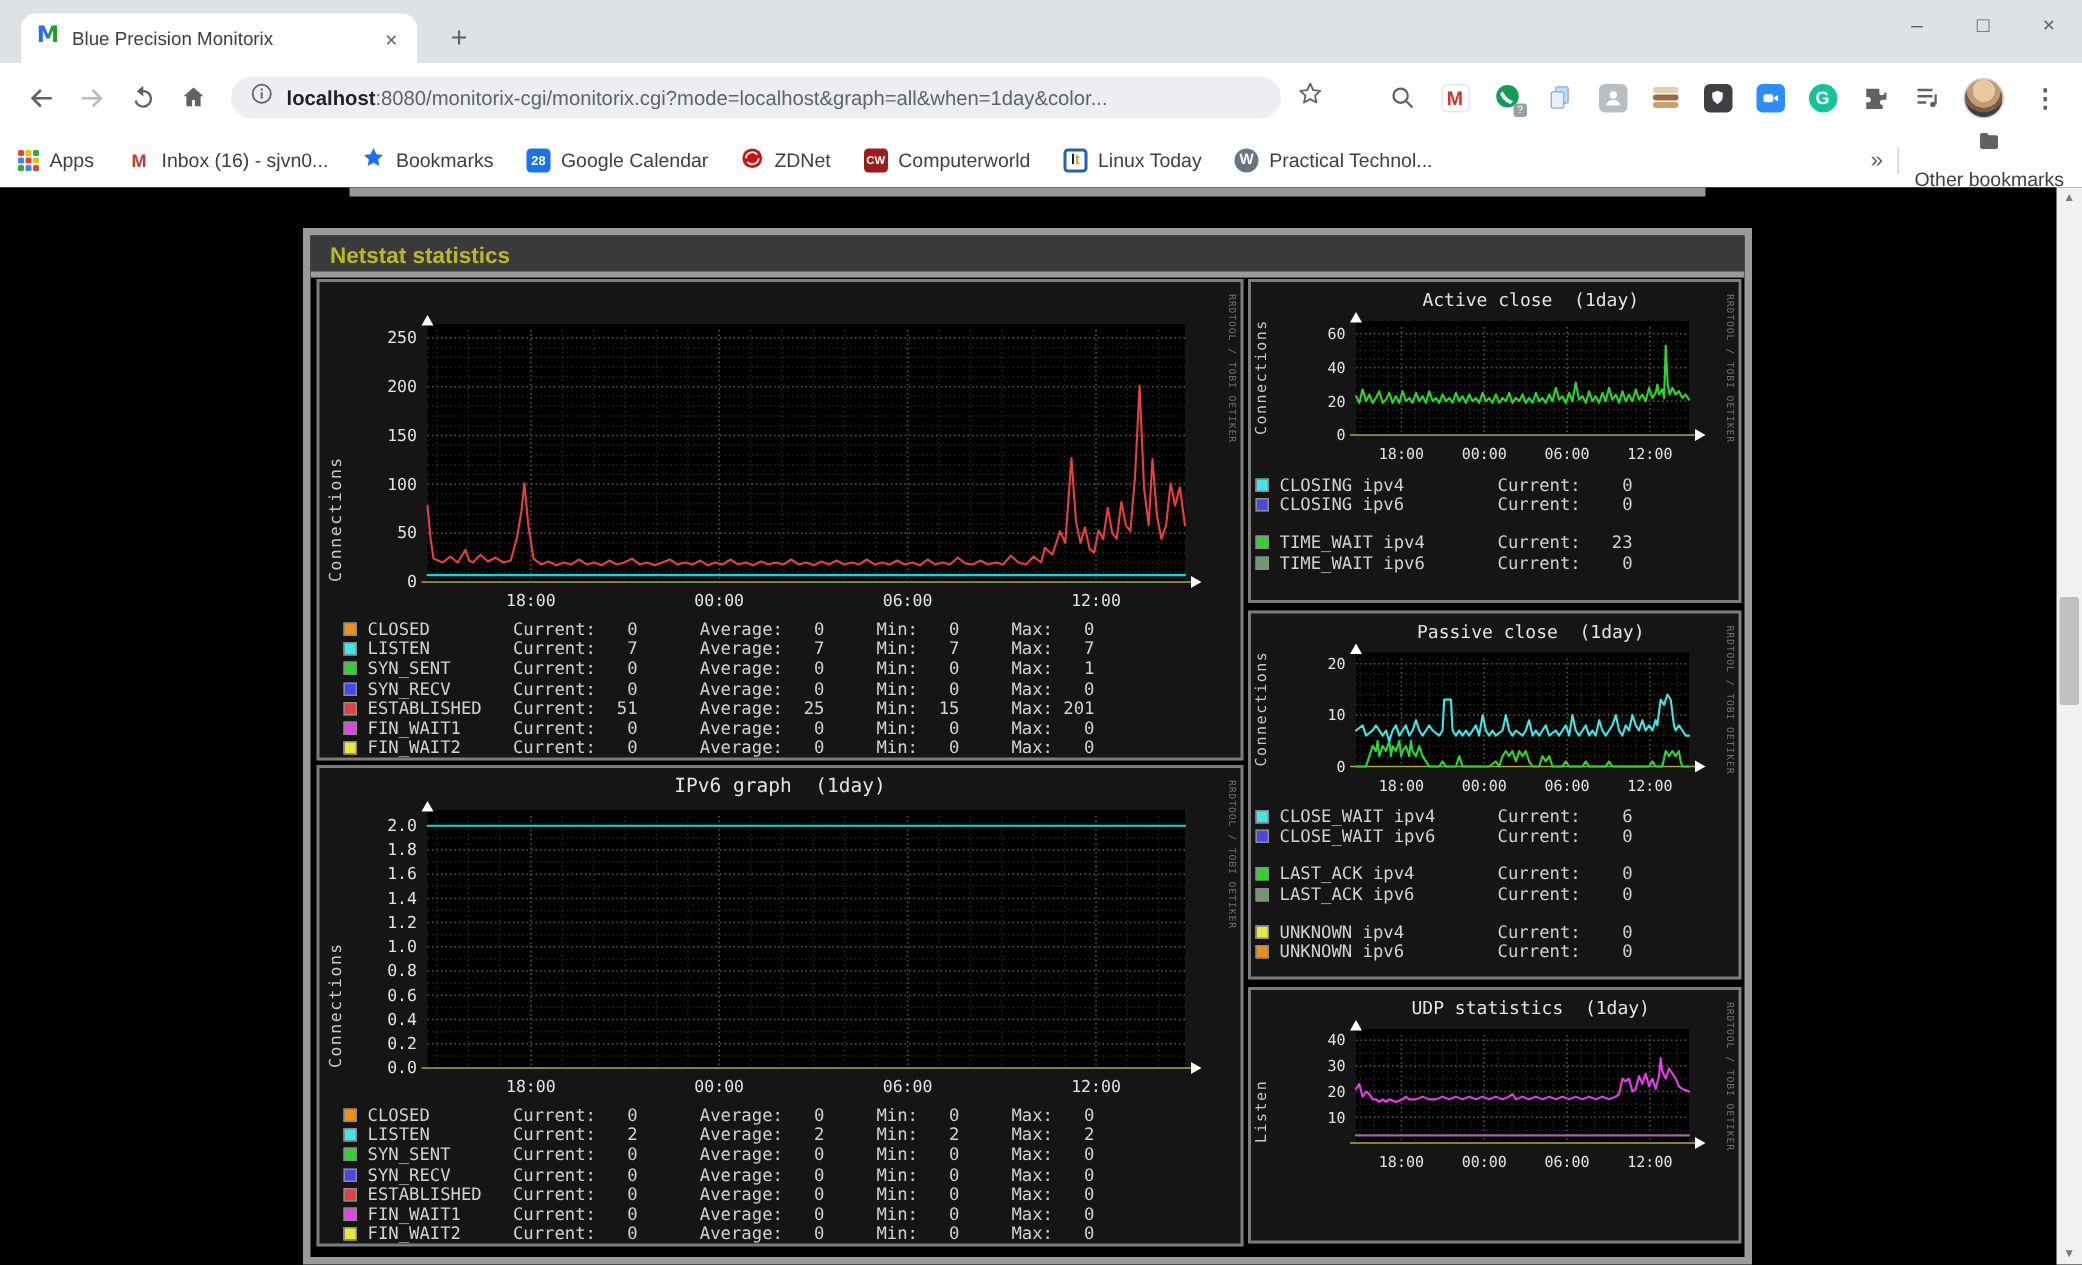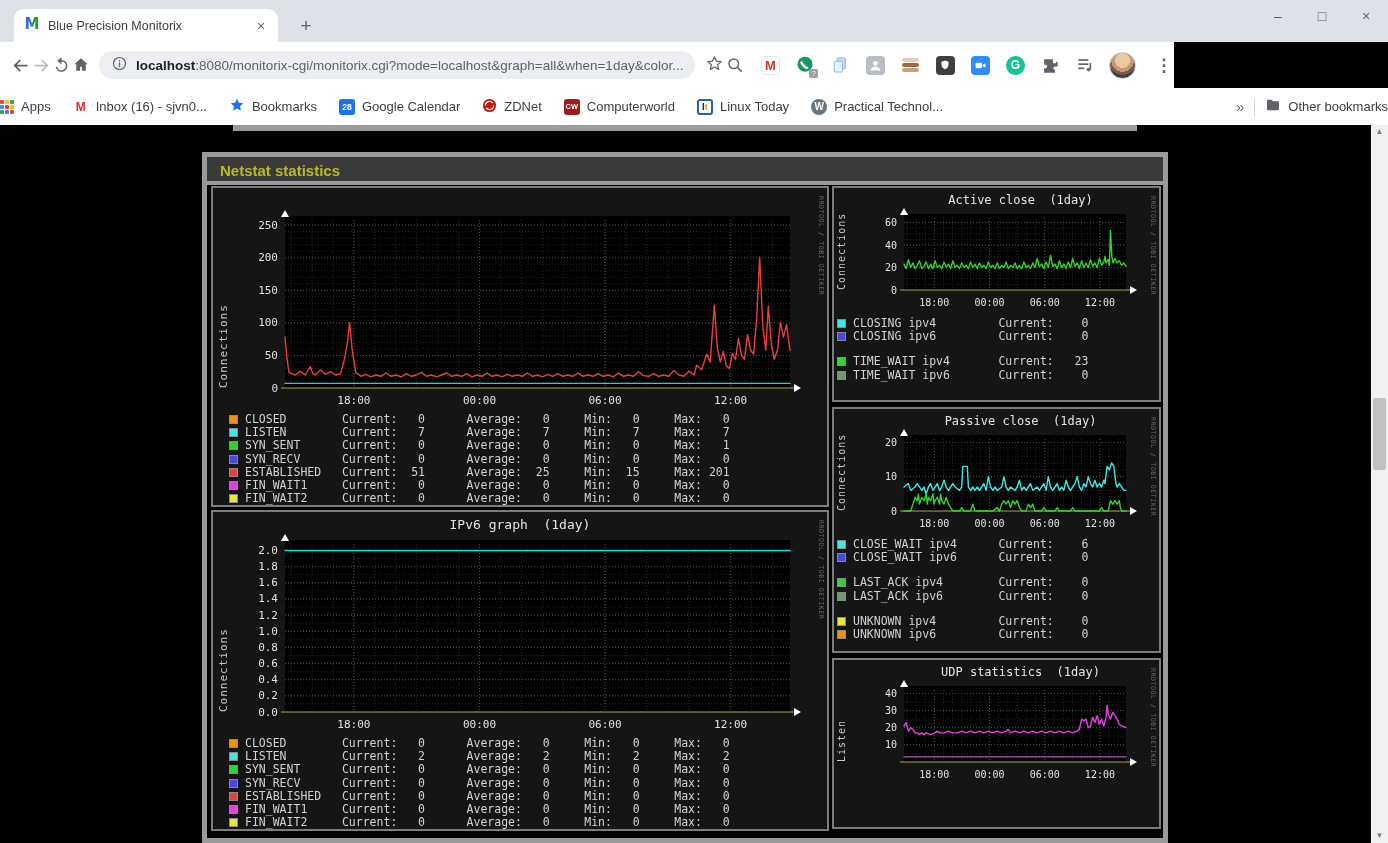--- a/index.html
+++ b/index.html
@@ -7,34 +7,34 @@
 
   
   .titlebar { position:absolute; left:0; top:0; width:1388px; height:42px; background:#dee1e6; }
   .tab { position:absolute; left:14px; top:9px; width:264px; height:33px; background:#fff; border-radius:10px 10px 0 0; display:flex; align-items:center; padding:0 8px 0 10px; }
   .tab-title { flex:1; font-size:12.5px; color:#3c4043; white-space:nowrap; overflow:hidden; text-overflow:ellipsis; margin-left:8px; }
   .tab-close { color:#5f6368; font-size:14px; width:18px; text-align:center; cursor:default; }
   .newtab-btn { position:absolute; left:294px; top:14px; width:24px; height:24px; color:#5f6368; font-size:19px; line-height:24px; text-align:center; }
   .win-controls { position:absolute; right:14px; top:8px; display:flex; gap:28px; color:#5f6368; font-size:14px; }
   .win-controls span { width:16px; text-align:center; }
 
-  .toolbar { position:absolute; left:0; top:42px; width:1174px; height:46px; background:#fff; display:flex; align-items:center; }
+  .toolbar { position:absolute; left:0; top:42px; width:1388px; height:46px; background:#fff; display:flex; align-items:center; }
   .navbtn { width:34px; height:34px; display:flex; align-items:center; justify-content:center; }
   .omnibox { width:700px; height:28px; background:#eceef1; border-radius:14px; display:flex; align-items:center; padding:0 12px; margin-left:8px; }
   .omnibox .urltext { font-size:13.5px; white-space:nowrap; overflow:hidden; margin-left:8px; }
   .url-host { color:#202124; font-weight:bold; }
   .url-rest { color:#5f6368; }
   .star-btn { margin-left:10px; }
   .ext-cluster { margin-left:auto; display:flex; align-items:center; gap:13px; padding-right:10px; }
   .exticon { width:22px; height:22px; display:flex; align-items:center; justify-content:center; }
   .sq { width:19px; height:19px; border-radius:4px; display:flex; align-items:center; justify-content:center; font-weight:bold; }
   .avatar { width:27px; height:27px; border-radius:50%; background:radial-gradient(circle at 50% 30%, #e8c9a0 0 34%, #c49a72 35% 52%, #7c5a46 53% 66%, #3a3f46 67% 100%); border:1px solid #c8ccd0; }
   .menu-dots { color:#5f6368; font-size:17px; font-weight:bold; padding:0 6px; }
 
-  .bookmarks { position:absolute; left:0; top:88px; width:1388px; height:37px; background:#fff; display:flex; align-items:center; padding:0 0; }
+  .bookmarks { position:absolute; left:0; top:88px; width:1388px; height:37px; background:#fff; display:flex; align-items:center; padding:0 12px; }
   .bm { display:flex; align-items:center; gap:7px; margin-right:22px; font-size:13px; color:#3c4043; white-space:nowrap; }
   .bm-right { margin-left:auto; display:flex; align-items:center; gap:10px; }
   .bm-chevrons { color:#5f6368; font-size:15px; }
   .bm-sep { width:1px; height:18px; background:#d0d3d7; }
   .bmico { width:16px; height:16px; border-radius:3px; display:flex; align-items:center; justify-content:center; font-weight:bold; flex:none; }
   .apps-grid { display:grid; grid-template-columns:repeat(3,4px); grid-template-rows:repeat(3,4px); gap:1px; }
   .apps-grid i { border-radius:1px; }
 
   
   .content { position:absolute; left:0; top:125px; width:1371px; height:718px; background:#000; }
@@ -254,21 +254,21 @@
       </span>
     <span>Linux Today</span>
   </div>
   <div class="bm">
     <span class="bmico" style="background:#677683;border-radius:50%;color:#fff;font-size:10px;">W</span>
     <span>Practical Technol...</span>
   </div>
   <div class="bm-right">
     <span class="bm-chevrons">»</span>
     <span class="bm-sep"></span>
-    <div class="bm" style="margin-right:0;">
+    <div class="bm" style="margin-right:0;flex-direction:column;">
       <span>
         <svg width="16" height="16" viewBox="0 0 24 24">
             <path d="M3 6a2 2 0 0 1 2-2h5l2 2.2h7a2 2 0 0 1 2 2V18a2 2 0 0 1-2 2H5a2 2 0 0 1-2-2z" fill="#5f6368"></path>
           </svg>
       </span>
       <span>Other bookmarks</span>
     </div>
   </div>
 </div>
 

